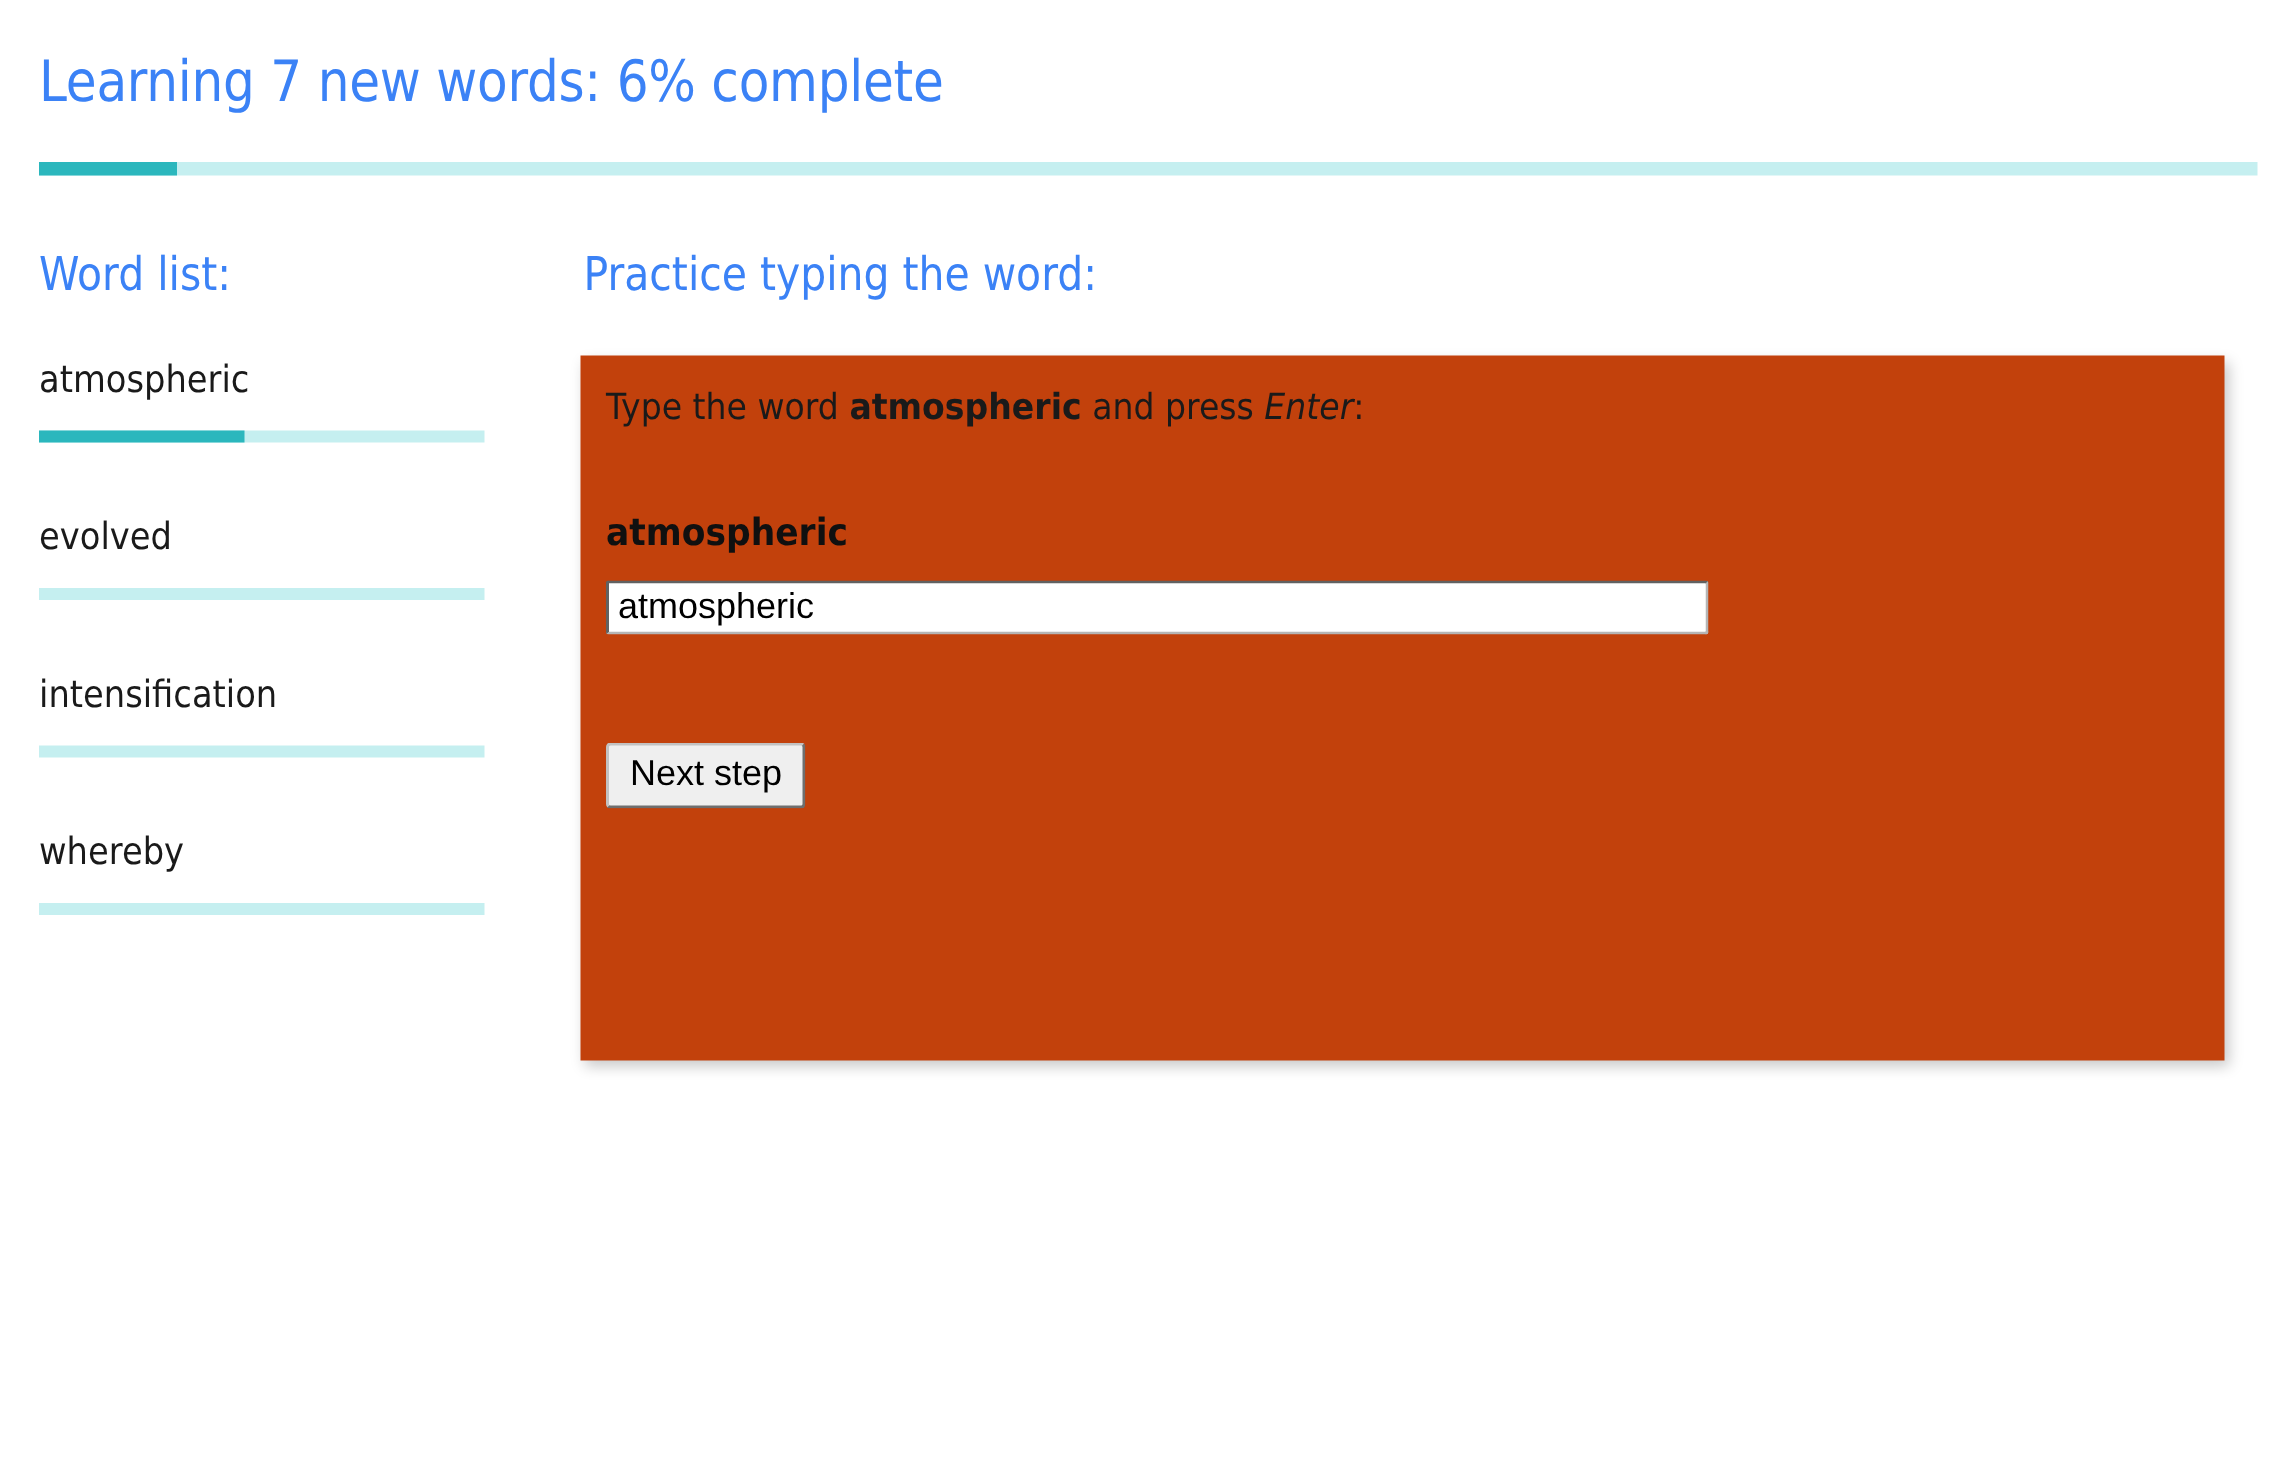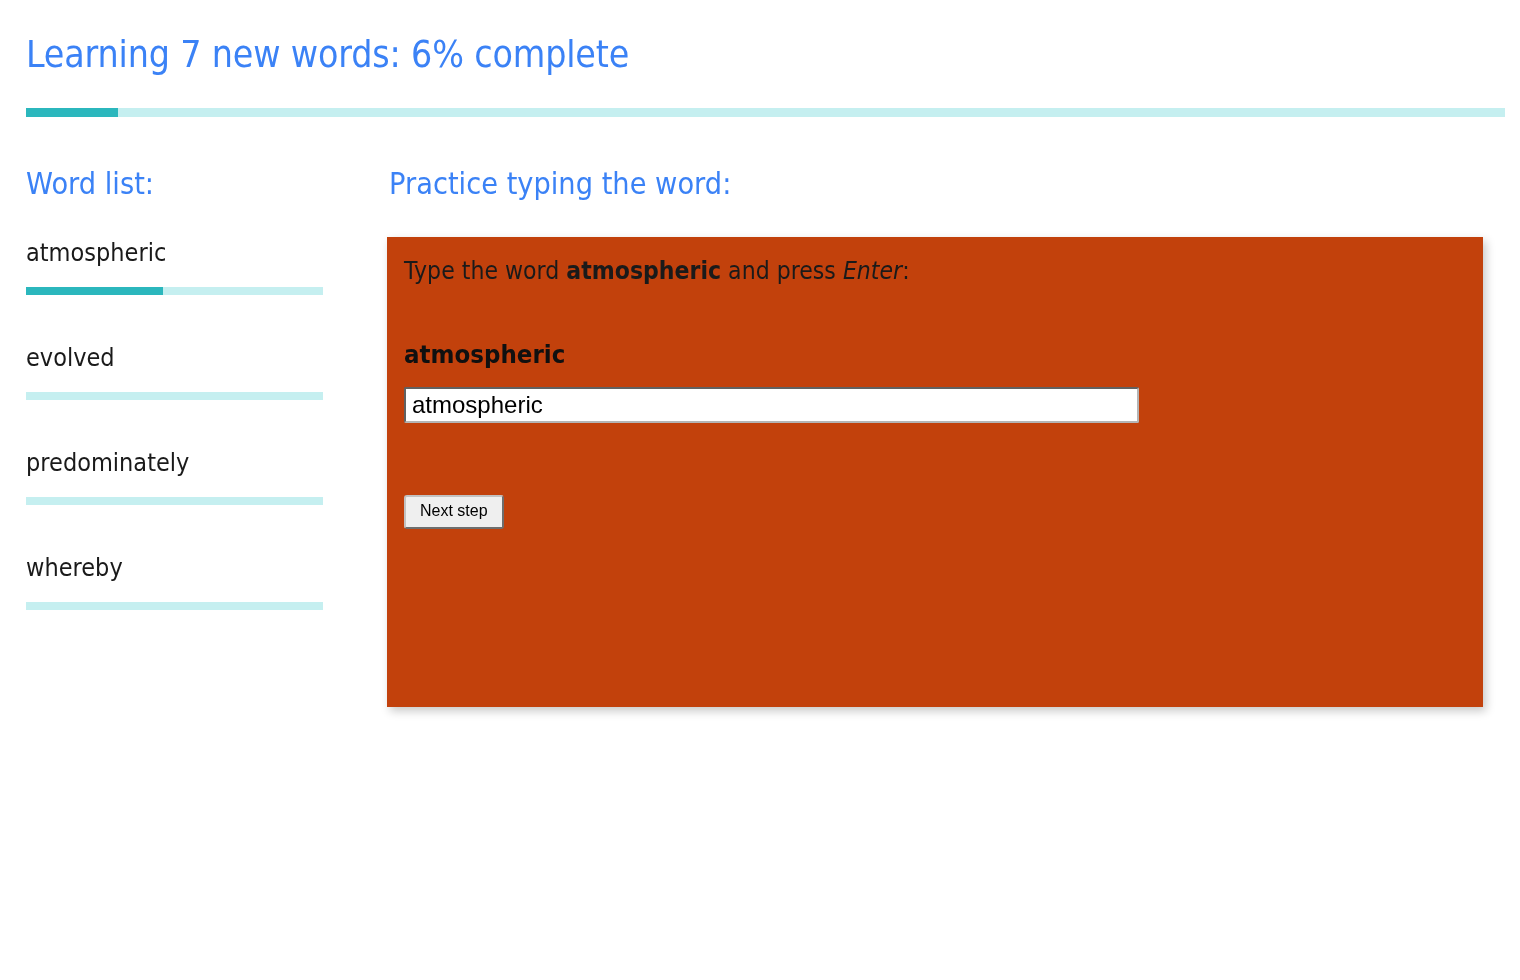--- a/index.html
+++ b/index.html
@@ -159,21 +159,21 @@
     border-radius: 2px;
     outline: none;
   }
 
   .next-step-button {
     position: absolute;
     left: 17px;
     top: 258px;
     padding: 5px 14px 7px 14px;
     font-family: "Liberation Sans", sans-serif;
-    font-size: 16px;
+    font-size: 24px;
     color: #000000;
     background: #efefef;
     border: 2px outset #c2c2c2;
     border-radius: 3px;
     cursor: pointer;
   }
 </style>
 </head>
 <body>
 
@@ -194,21 +194,21 @@
           <div class="fill" style="width: 46%;"></div>
         </div>
       </div>
       <div class="word-item">
         <div class="word-label">evolved</div>
         <div class="word-bar">
           <div class="fill" style="width: 0%;"></div>
         </div>
       </div>
       <div class="word-item">
-        <div class="word-label">predominately</div>
+        <div class="word-label">intensification</div>
         <div class="word-bar">
           <div class="fill" style="width: 0%;"></div>
         </div>
       </div>
       <div class="word-item">
         <div class="word-label">whereby</div>
         <div class="word-bar">
           <div class="fill" style="width: 0%;"></div>
         </div>
       </div>

